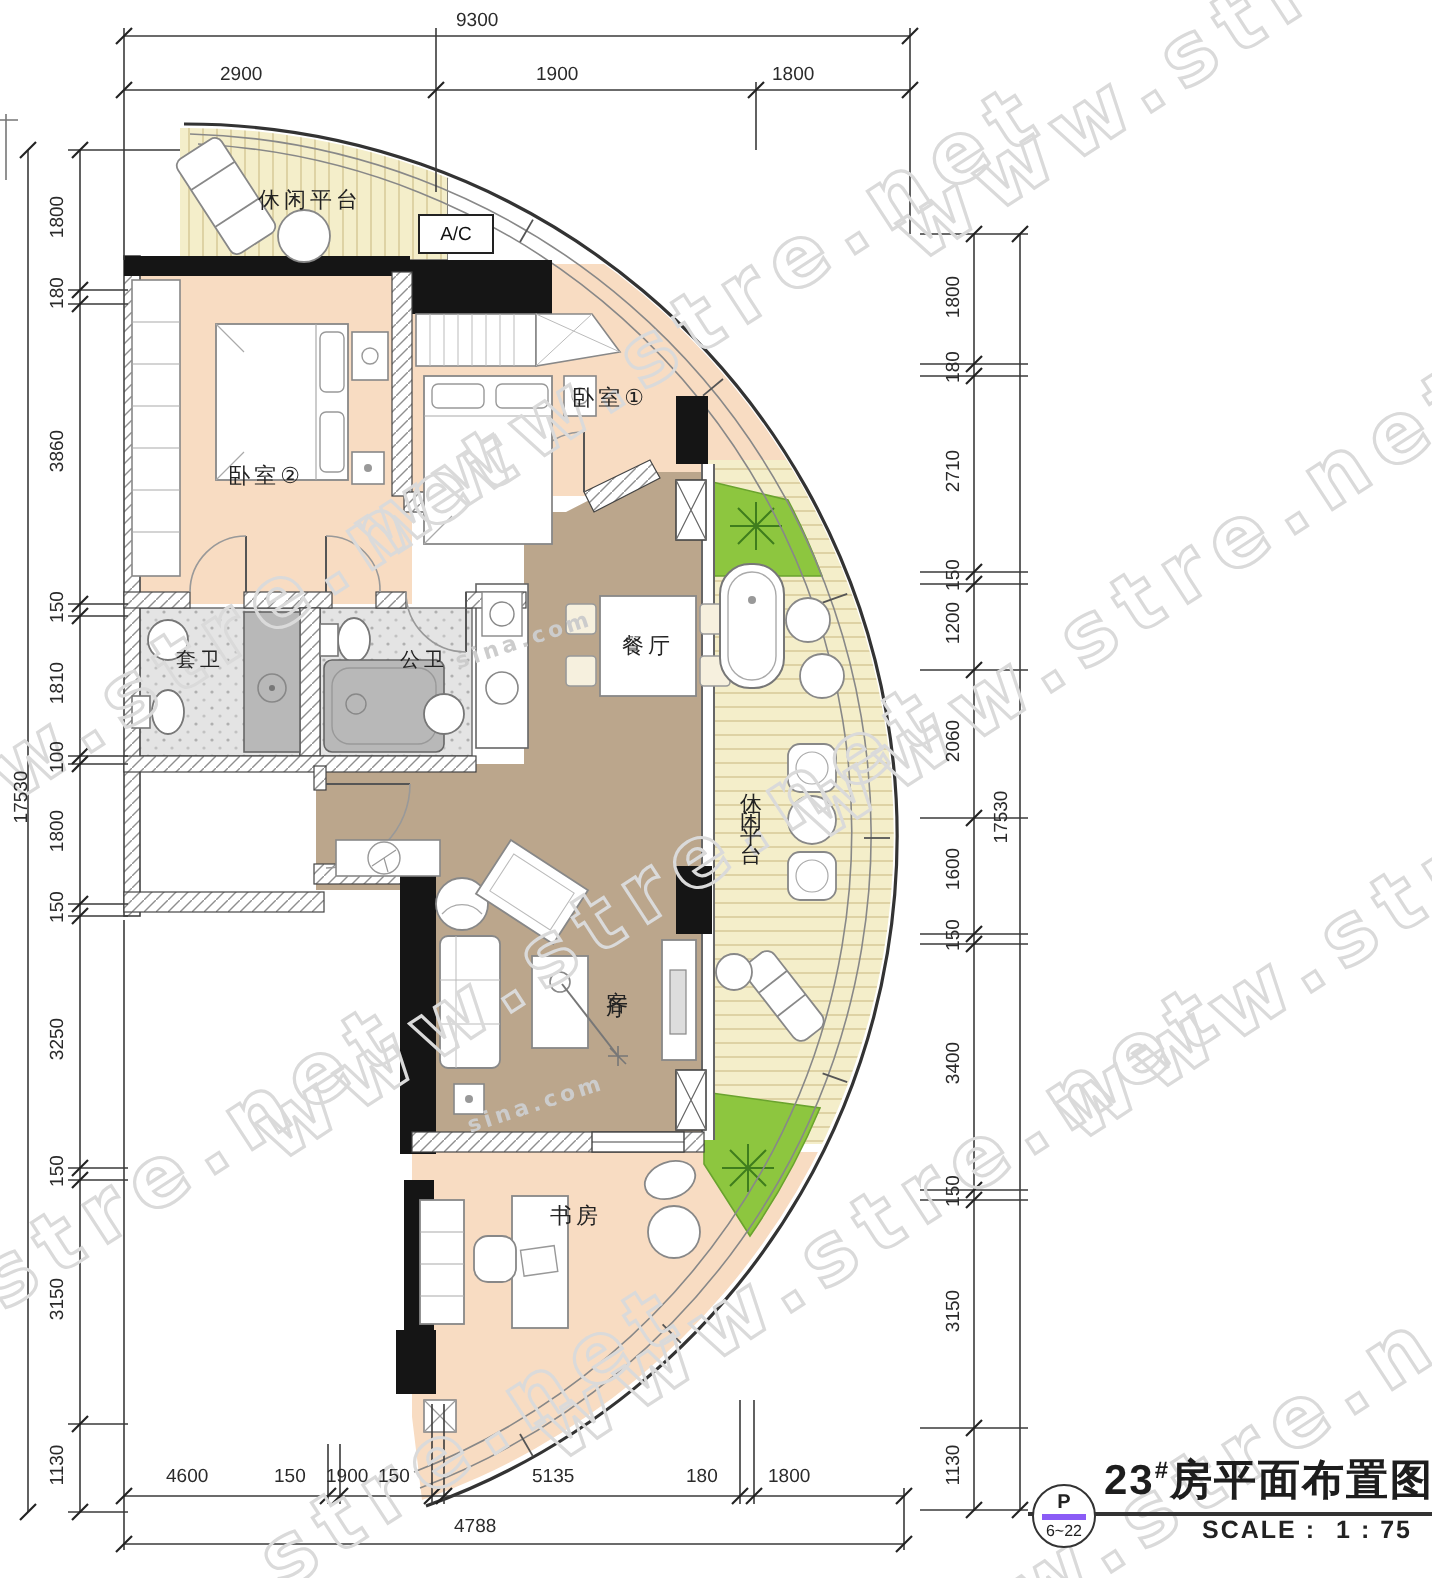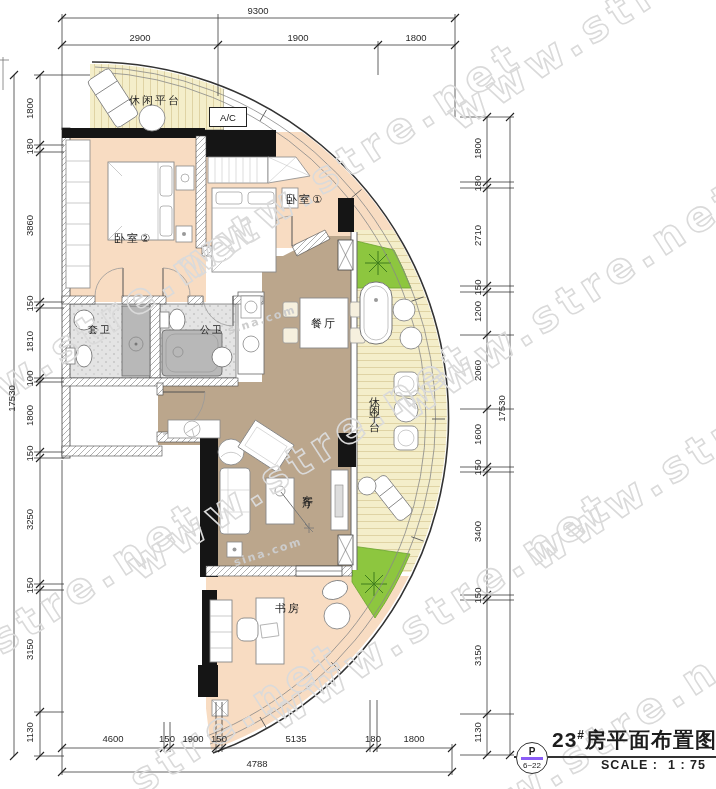--- a/index.html
+++ b/index.html
@@ -4,21 +4,21 @@
 <style>
   html,body{margin:0;padding:0;background:#fff;}
   #canvas{position:relative;width:716px;height:789px;background:#fff;overflow:hidden;
           font-family:"Liberation Sans","DejaVu Sans",sans-serif;}
   svg{position:absolute;left:0;top:0;z-index:1;}
   .wm{position:absolute;z-index:5;font:800 42px "DejaVu Sans",sans-serif;letter-spacing:7px;
       color:transparent;-webkit-text-stroke:1.6px #dadada;white-space:nowrap;
       transform:translate(-50%,-50%) rotate(-33deg);pointer-events:none;}
   .wm2{position:absolute;z-index:4;font:700 11px "DejaVu Sans",sans-serif;letter-spacing:2px;
       color:#cccccc;white-space:nowrap;transform:translate(-50%,-50%) rotate(-18deg);}
-  .dim{position:absolute;z-index:10;font-size:9.5px;color:#2a2a2a;width:60px;text-align:center;}
+  .dim{position:absolute;z-index:10;font-size:9.5px;color:#2a2a2a;width:60px;}
   .dimv{position:absolute;z-index:10;font-size:9.5px;color:#2a2a2a;width:60px;text-align:center;
        transform:rotate(-90deg);}
   .lbl{position:absolute;z-index:10;font-size:11px;color:#222;transform:translate(-50%,-50%);
        white-space:nowrap;letter-spacing:2px;}
   .lblv{position:absolute;z-index:10;font-size:11px;color:#222;transform:translate(-50%,-50%);
        writing-mode:vertical-rl;letter-spacing:4px;white-space:nowrap;}
   .small{font-size:10px;}
   .acbox{position:absolute;z-index:10;left:209px;top:107px;width:36px;height:18px;background:#fff;
        border:1px solid #222;font-size:9.5px;color:#111;display:flex;align-items:center;justify-content:center;}
   .tb-line{position:absolute;z-index:10;left:514px;top:756px;width:202px;height:2px;background:#333;}

